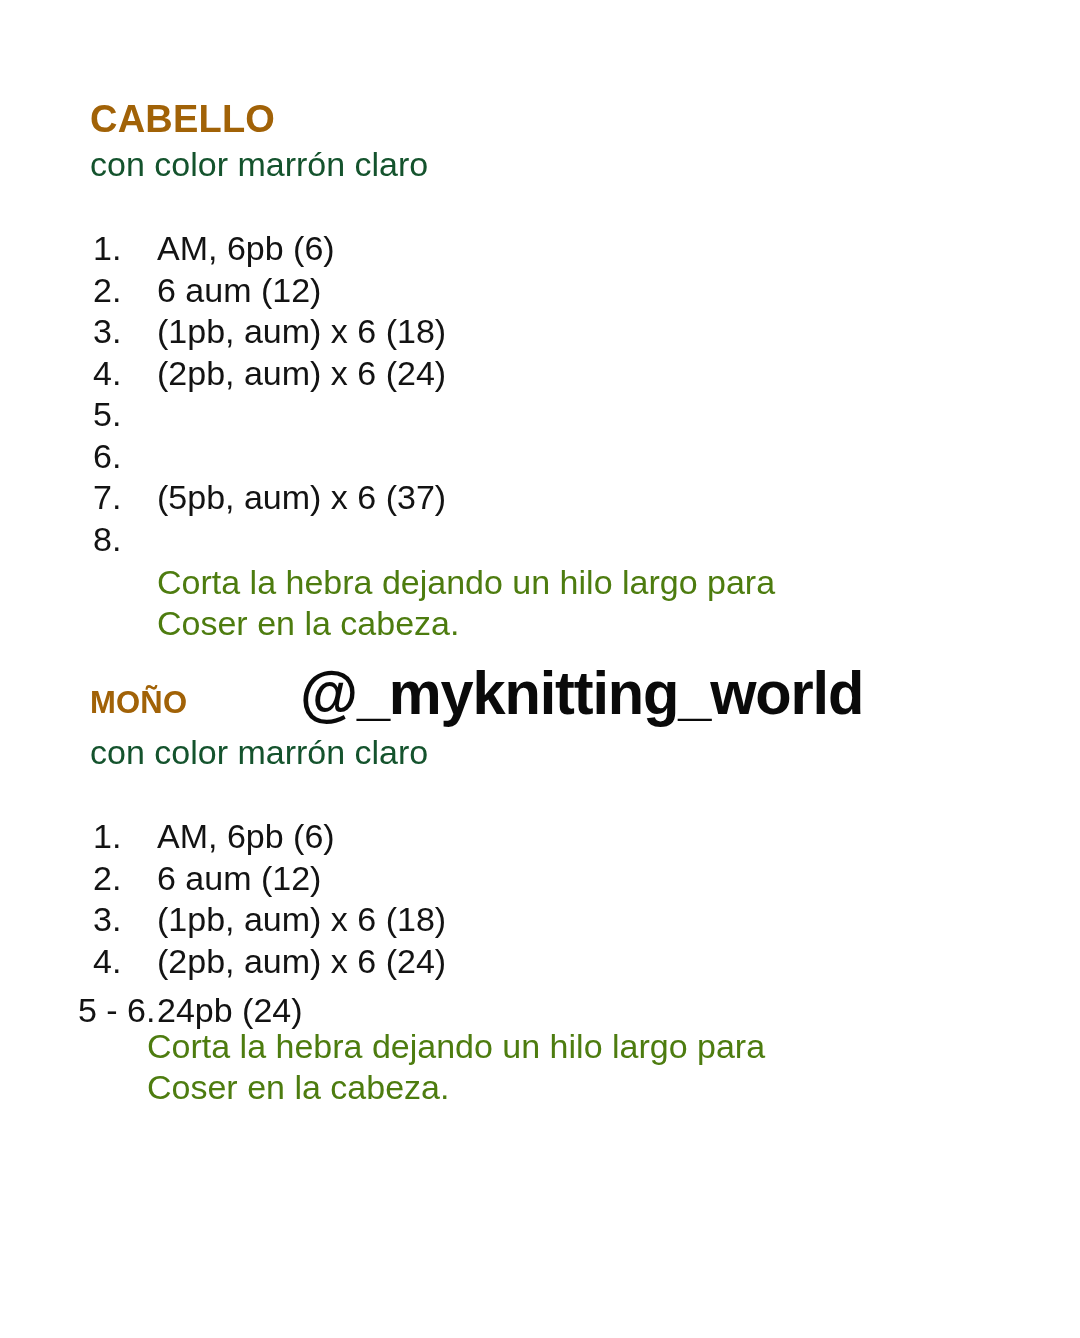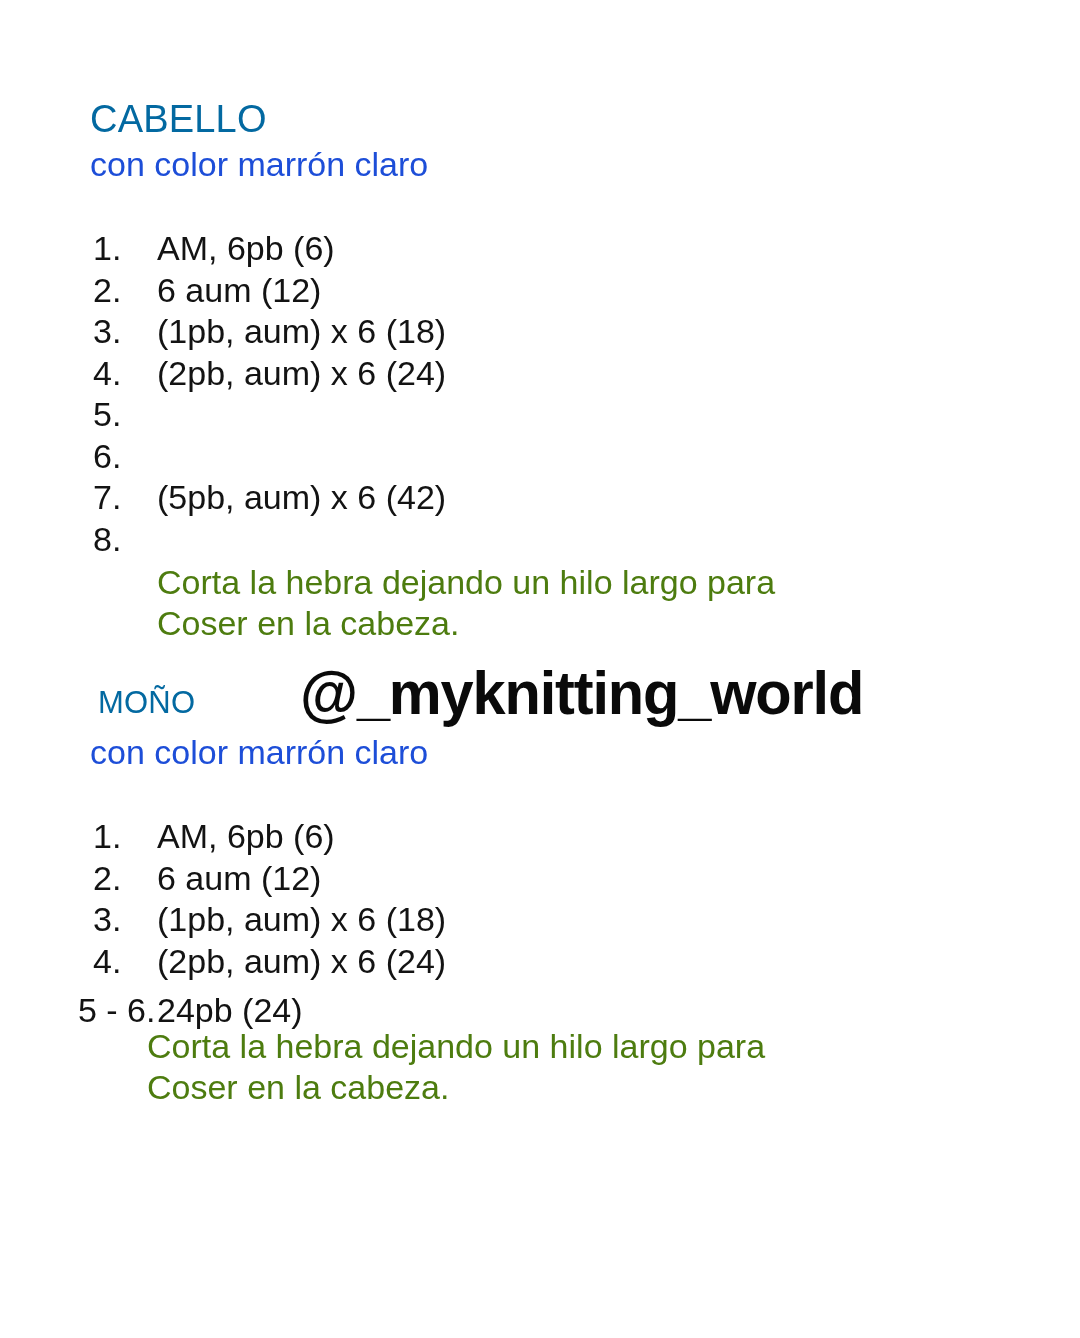--- a/index.html
+++ b/index.html
@@ -19,39 +19,39 @@
   .page {
     position: relative;
     width: 1080px;
     height: 1338px;
     background: #ffffff;
   }
 
   
   .section-title {
     position: absolute;
-    font-weight: normal;
+    font-weight: bold;
     letter-spacing: 0.2px;
     white-space: nowrap;
-    color: #0369a1;
+    color: #a16207;
   }
   .section-title.big {
     font-size: 38px;
     line-height: 40px;
   }
   .section-title.small {
     font-size: 31px;
     line-height: 33px;
   }
   .section-sub {
     position: absolute;
     font-size: 34px;
     line-height: 36px;
     white-space: nowrap;
-    color: #1d4ed8;
+    color: #14532d;
   }
 
   
   .watermark {
     position: absolute;
     font-family: "Liberation Sans Narrow", "Liberation Sans", sans-serif;
     font-weight: bold;
     font-size: 62px;
     line-height: 62px;
     letter-spacing: -1.2px;
@@ -127,33 +127,33 @@
       <span class="txt">(2pb, aum) x 6 (24)</span>
     </li>
     <li class="step">
       <span class="num">5.</span>
     </li>
     <li class="step">
       <span class="num">6.</span>
     </li>
     <li class="step">
       <span class="num">7.</span>
-      <span class="txt">(5pb, aum) x 6 (42)</span>
+      <span class="txt">(5pb, aum) x 6 (37)</span>
     </li>
     <li class="step">
       <span class="num">8.</span>
     </li>
   </ul>
 
   <div class="note" style="left:157px; top:562px;">Corta la hebra dejando un hilo largo para</div>
   <div class="note" style="left:157px; top:603px;">Coser en la cabeza.</div>
 
   <div class="watermark" style="left:300px; top:662px;">@_myknitting_world</div>
 
-  <div class="section-title small" style="left:98px; top:686px;">MOÑO</div>
+  <div class="section-title small" style="left:90px; top:686px;">MOÑO</div>
 
   <div class="section-sub" style="left:90px; top:734px;">con color marrón claro</div>
 
   <ul class="steps" style="left:93px; top:816px;">
     <li class="step">
       <span class="num">1.</span>
       <span class="txt">AM, 6pb (6)</span>
     </li>
     <li class="step">
       <span class="num">2.</span>

